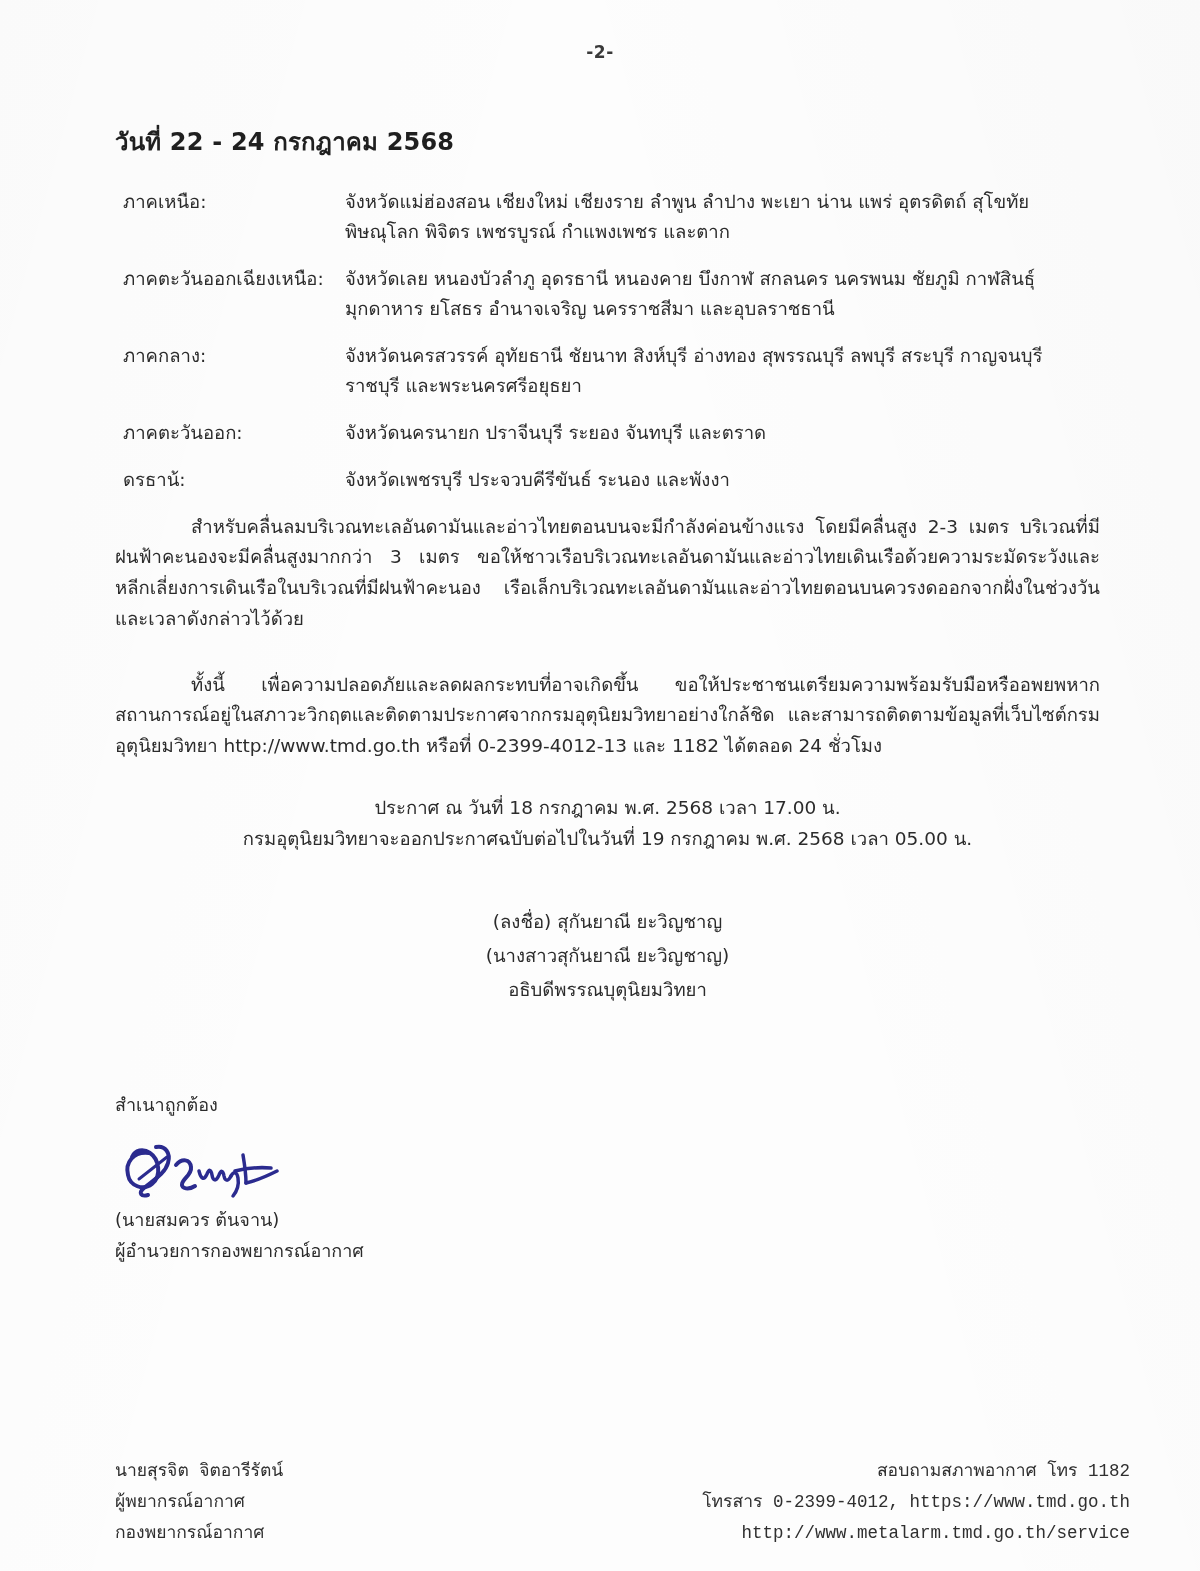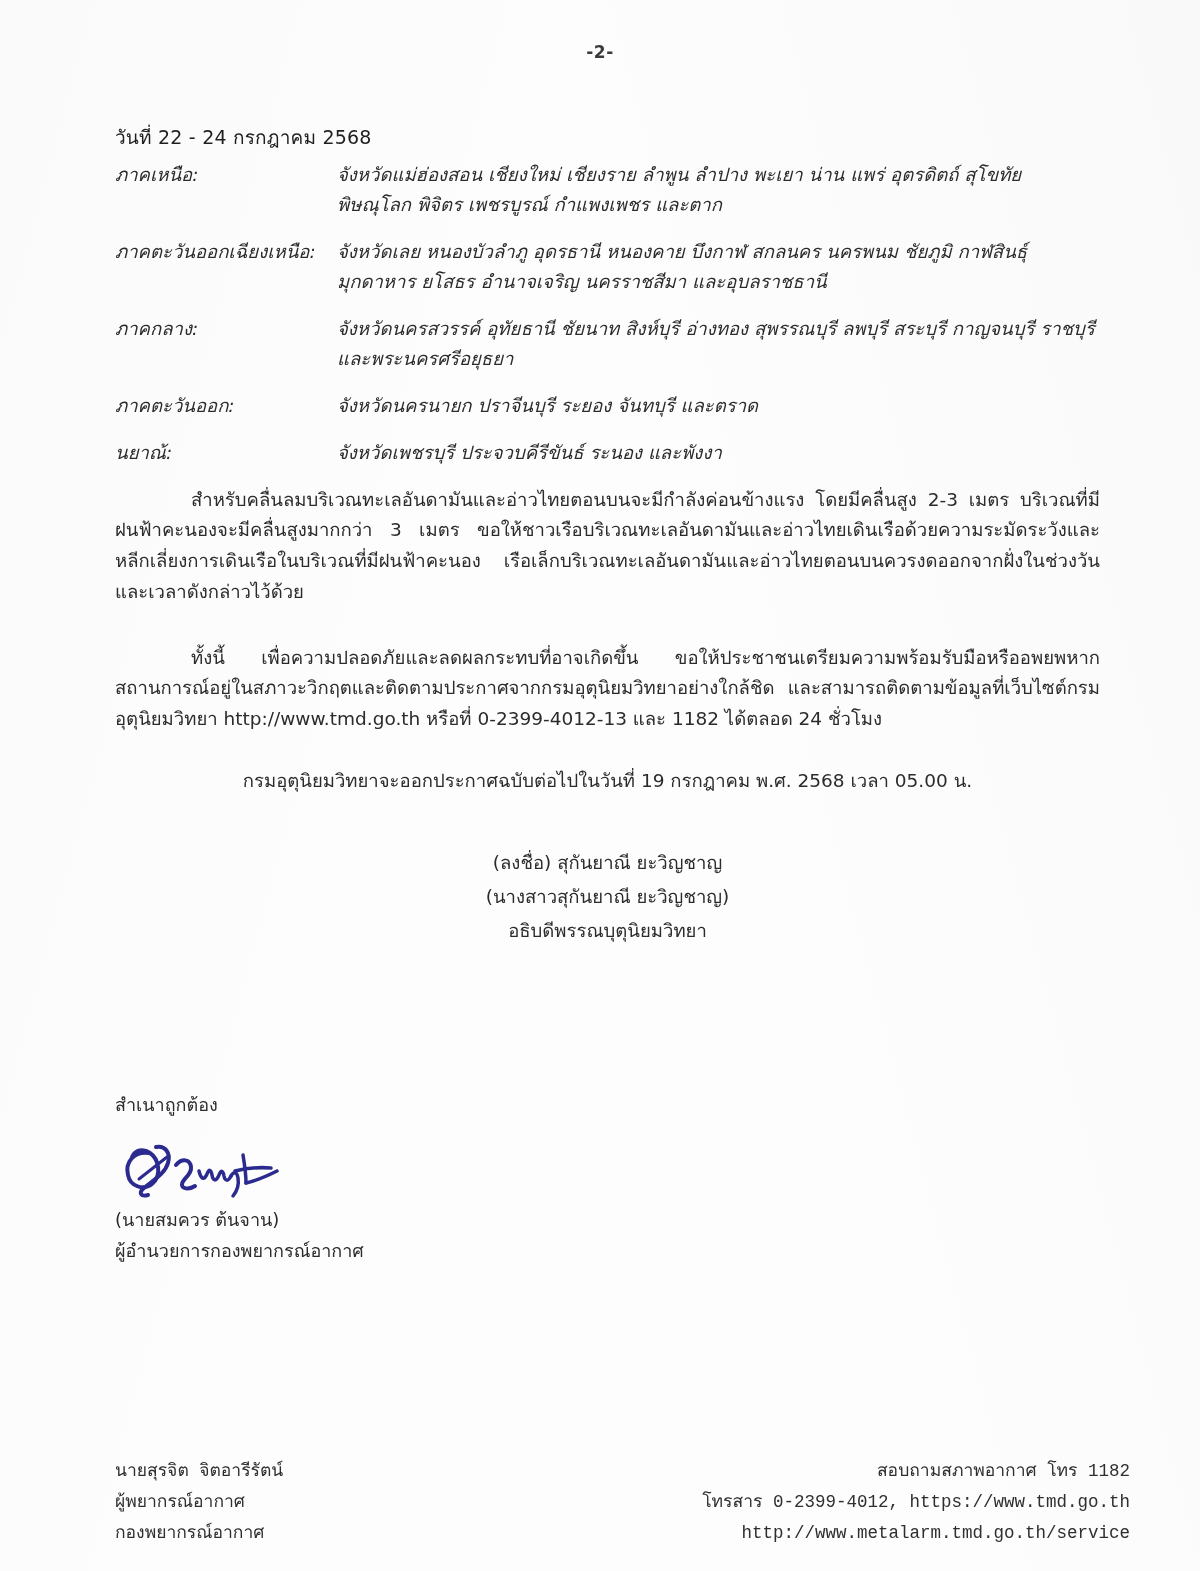--- a/index.html
+++ b/index.html
@@ -41,31 +41,30 @@
 
   
   .content {
     position: absolute;
     left: 115px;
     top: 122px;
     width: 985px;
   }
 
   .date-heading {
-    font-size: 19px;
-    font-weight: 400;
+    font-size: 24px;
+    font-weight: 700;
     color: #1f1f1f;
     letter-spacing: 0.2px;
-    margin-bottom: 8px;
+    margin-bottom: 26px;
   }
 
   
   .region-list {
-    margin: 0 0 14px 0;
-    font-style: italic;
+    margin: 0 0 14px 8px;
   }
   .region-row {
     display: flex;
     align-items: flex-start;
     margin-bottom: 17px;
   }
   .region-label {
     width: 222px;
     flex: 0 0 222px;
     font-size: 18.5px;
@@ -183,36 +182,37 @@
         <div class="region-label">ภาคกลาง:</div>
         <div class="region-value">จังหวัดนครสวรรค์ อุทัยธานี ชัยนาท สิงห์บุรี อ่างทอง สุพรรณบุรี ลพบุรี สระบุรี กาญจนบุรี ราชบุรี และพระนครศรีอยุธยา</div>
       </div>
 
       <div class="region-row">
         <div class="region-label">ภาคตะวันออก:</div>
         <div class="region-value">จังหวัดนครนายก ปราจีนบุรี ระยอง จันทบุรี และตราด</div>
       </div>
 
       <div class="region-row">
-        <div class="region-label">นยาณ้:</div>
+        <div class="region-label">ดรธาน้:</div>
         <div class="region-value">จังหวัดเพชรบุรี ประจวบคีรีขันธ์ ระนอง และพังงา</div>
       </div>
 
     </div>
 
     <p class="body-para">สำหรับคลื่นลมบริเวณทะเลอันดามันและอ่าวไทยตอนบนจะมีกำลังค่อนข้างแรง โดยมีคลื่นสูง 2-3 เมตร บริเวณที่มีฝนฟ้าคะนองจะมีคลื่นสูงมากกว่า 3 เมตร ขอให้ชาวเรือบริเวณทะเลอันดามันและอ่าวไทยเดินเรือด้วยความระมัดระวังและหลีกเลี่ยงการเดินเรือในบริเวณที่มีฝนฟ้าคะนอง เรือเล็กบริเวณทะเลอันดามันและอ่าวไทยตอนบนควรงดออกจากฝั่งในช่วงวันและเวลาดังกล่าวไว้ด้วย</p>
 
     <div class="spacer-sm"></div>
 
 
     <div class="spacer-sm"></div>
 
     <p class="body-para">ทั้งนี้ เพื่อความปลอดภัยและลดผลกระทบที่อาจเกิดขึ้น ขอให้ประชาชนเตรียมความพร้อมรับมือหรืออพยพหากสถานการณ์อยู่ในสภาวะวิกฤตและติดตามประกาศจากกรมอุตุนิยมวิทยาอย่างใกล้ชิด และสามารถติดตามข้อมูลที่เว็บไซต์กรมอุตุนิยมวิทยา http://www.tmd.go.th หรือที่ 0-2399-4012-13 และ 1182 ได้ตลอด 24 ชั่วโมง</p>
 
     <div class="announce-block">
+      <div>ประกาศ ณ วันที่ 18 กรกฎาคม พ.ศ. 2568 เวลา 17.00 น.</div>
       <div>กรมอุตุนิยมวิทยาจะออกประกาศฉบับต่อไปในวันที่ 19 กรกฎาคม พ.ศ. 2568 เวลา 05.00 น.</div>
     </div>
 
     <div class="signature-block">
       <div>(ลงชื่อ) สุกันยาณี ยะวิญชาญ</div>
       <div>(นางสาวสุกันยาณี ยะวิญชาญ)</div>
       <div>อธิบดีพรรณบุตุนิยมวิทยา</div>
     </div>
 
   </div>

